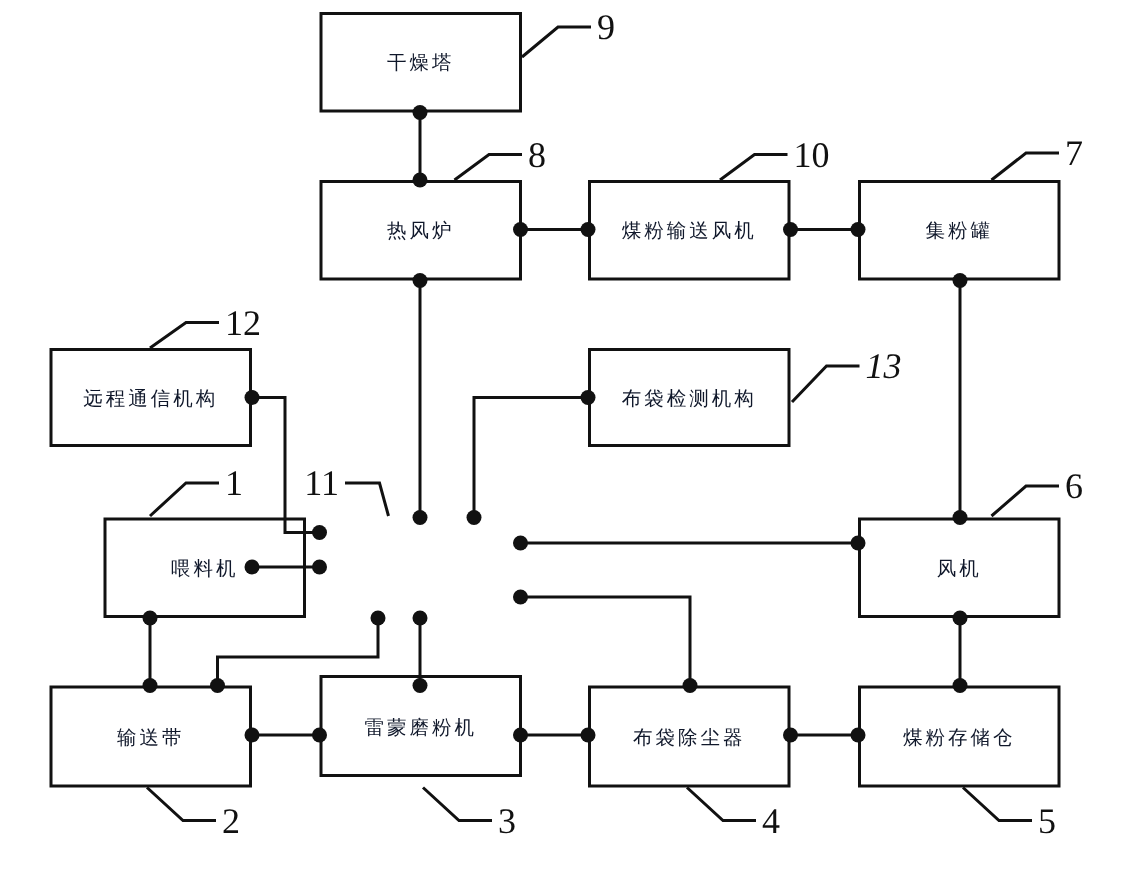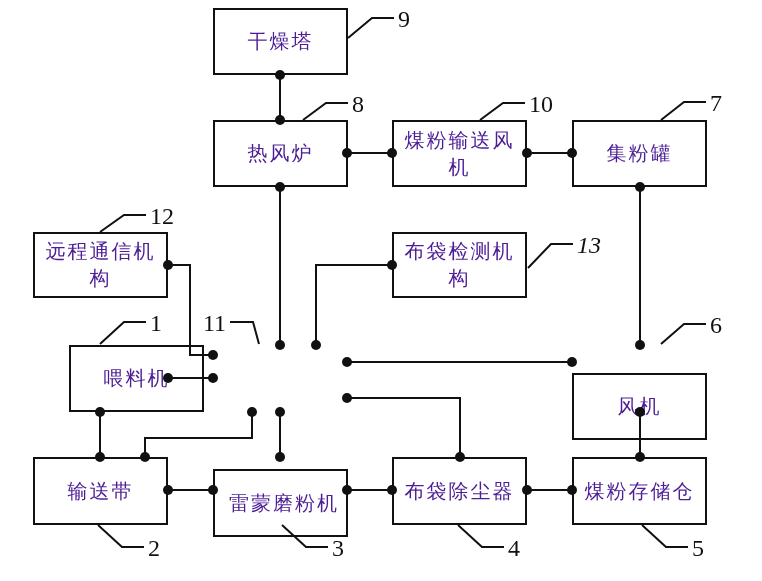--- a/index.html
+++ b/index.html
@@ -16,24 +16,24 @@
     box-sizing: border-box;
     border: 2px solid #111111;
     background: #ffffff;
     display: flex;
     align-items: center;
     justify-content: center;
     text-align: center;
     padding: 0 7px;
   }
   .box-label {
-    font-size: 20px;
+    font-size: 13px;
     letter-spacing: 2px;
     line-height: 27px;
-    color: #4c1d95;
+    color: #0f172a;
   }
   .callout-num {
     position: absolute;
     font-size: 24px;
     line-height: 26px;
     color: #111111;
     white-space: nowrap;
   }
   #wires {
     position: absolute;
@@ -61,27 +61,27 @@
     </div>
   <div class="box" style="left: 33px; top: 232px; width: 135px; height: 66px;">
       <span class="box-label">远程通信机构</span>
     </div>
   <div class="box" style="left: 392px; top: 232px; width: 135px; height: 66px; justify-content: center;">
       <span class="box-label">布袋检测机构</span>
     </div>
   <div class="box" style="left: 33px; top: 345px; width: 135px; height: 67px; margin-left: 36px;">
       <span class="box-label">喂料机</span>
     </div>
-  <div class="box" style="left: 572px; top: 345px; width: 135px; height: 67px; margin-top: 28px;">
+  <div class="box" style="left: 572px; top: 345px; width: 135px; height: 67px;">
       <span class="box-label">风机</span>
     </div>
   <div class="box" style="left: 33px; top: 457px; width: 135px; height: 68px;">
       <span class="box-label">输送带</span>
     </div>
-  <div class="box" style="left: 213px; top: 469px; width: 135px; height: 68px; justify-content: flex-end;">
+  <div class="box" style="left: 213px; top: 450px; width: 135px; height: 68px;">
       <span class="box-label">雷蒙磨粉机</span>
     </div>
   <div class="box" style="left: 392px; top: 457px; width: 135px; height: 68px;">
       <span class="box-label">布袋除尘器</span>
     </div>
   <div class="box" style="left: 572px; top: 457px; width: 135px; height: 68px;">
       <span class="box-label">煤粉存储仓</span>
     </div>
 
   <span class="callout-num" style="left: 398px; top: 6px;">9</span>

